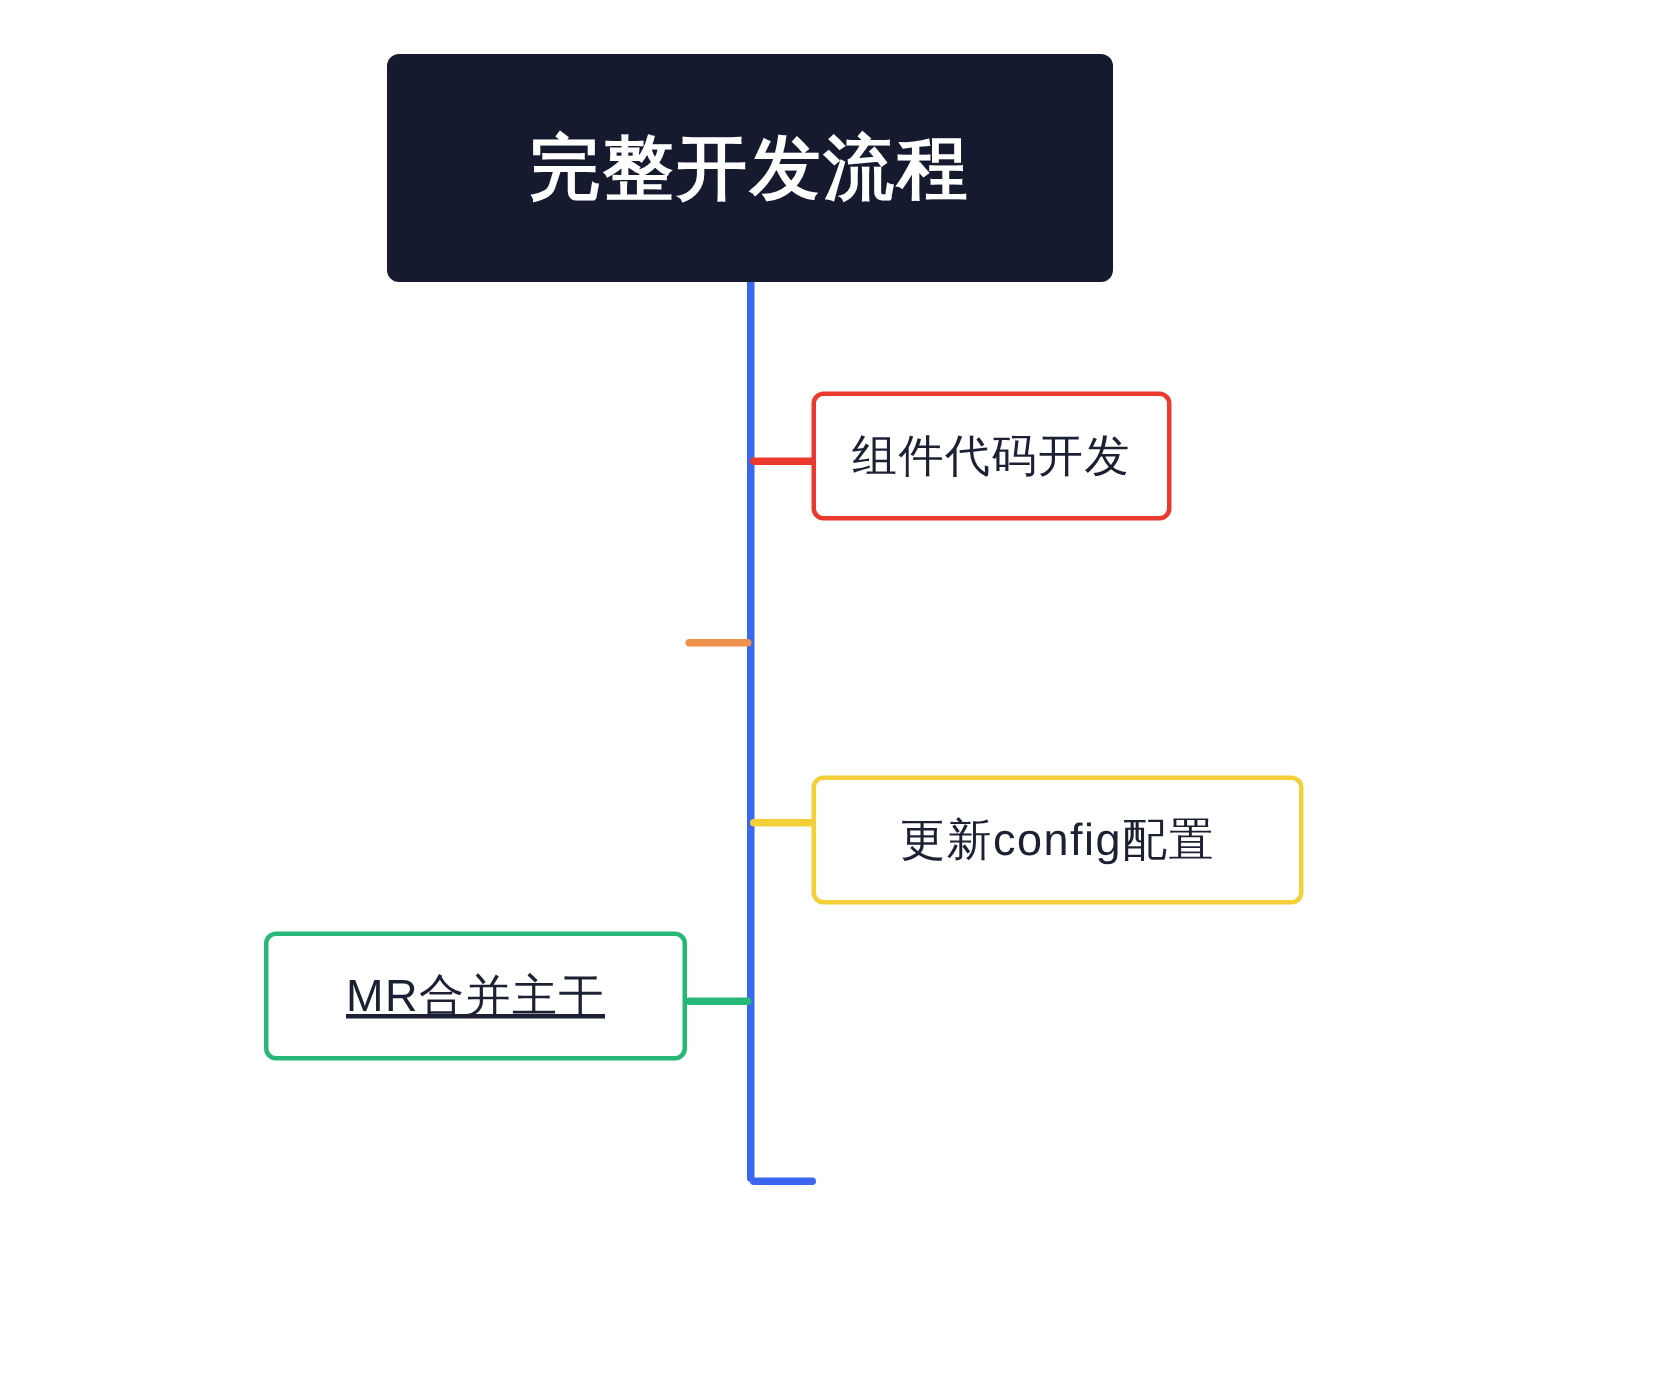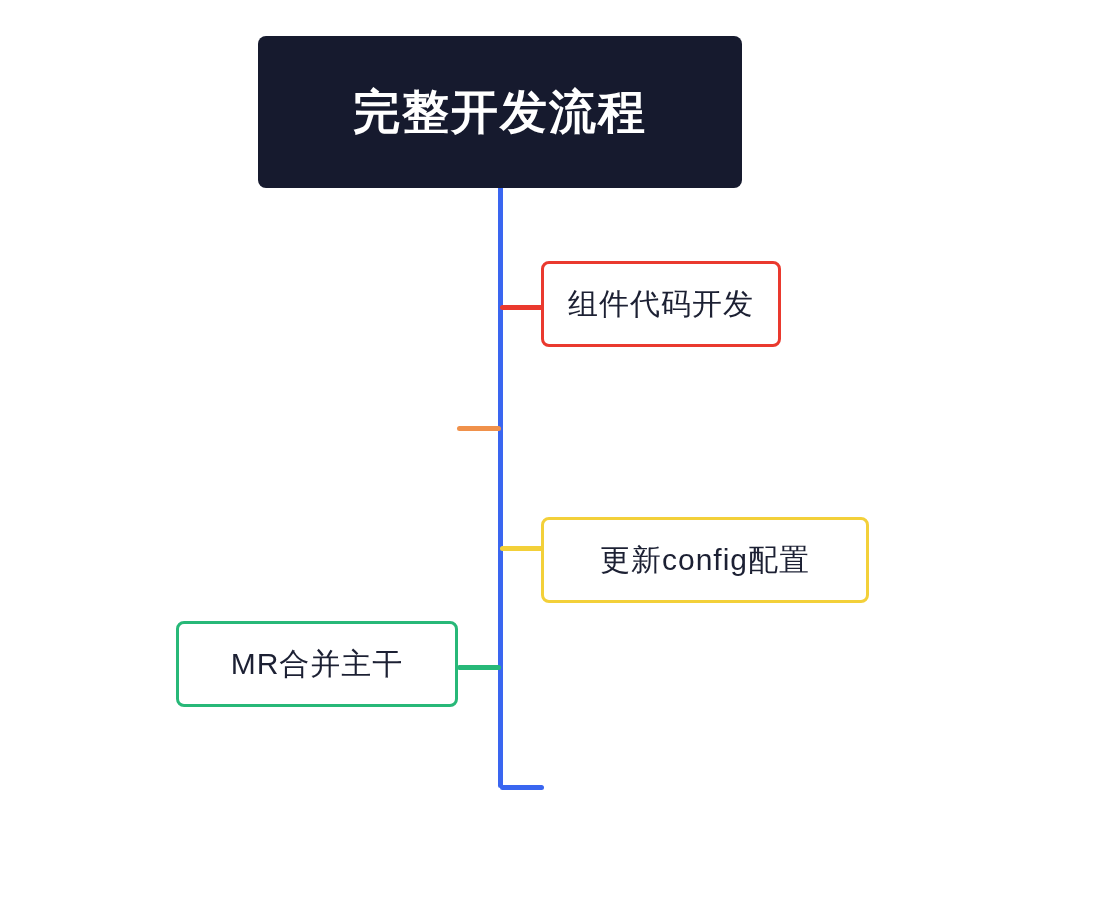--- a/index.html
+++ b/index.html
@@ -119,18 +119,18 @@
 
   <div class="node n1" style="border-color: rgb(234, 57, 46);">
     <span class="node-label">组件代码开发</span>
   </div>
 
 
   <div class="node n3" style="border-color: rgb(243, 208, 57);">
     <span class="node-label">更新config配置</span>
   </div>
 
-  <div class="node n4" style="border-color: rgb(39, 184, 120);">
+  <div class="node n4" style="border-color: rgb(39, 184, 120); text-decoration: underline;">
     <span class="node-label">MR合并主干</span>
   </div>
 
 
 </div>
 
 </body></html>

